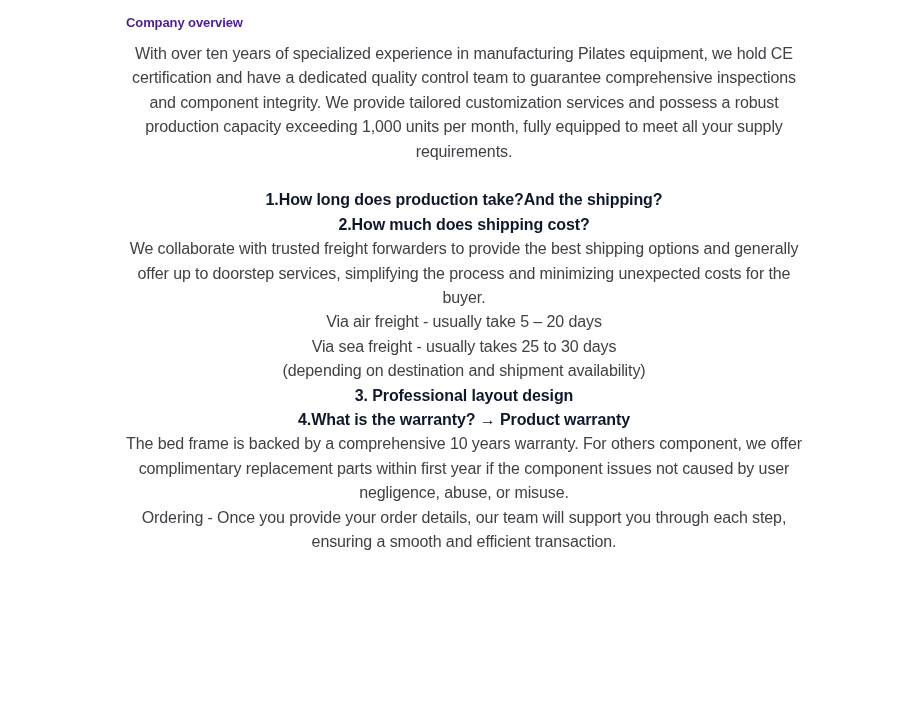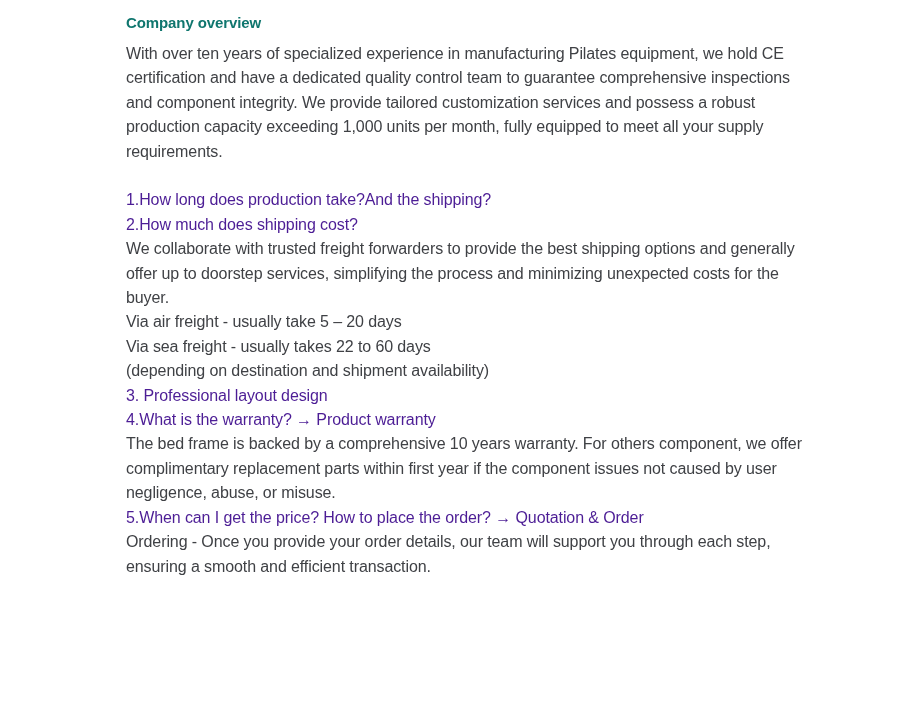--- a/index.html
+++ b/index.html
@@ -23,31 +23,32 @@
     left: 126px;
     top: 11px;
     width: 676px;
     color: #3f4145;
     font-size: 16px;
     line-height: 24.4px;
     letter-spacing: -0.1px;
   }
   h2.page-title {
     margin: 0 0 7px 0;
-    font-size: 15px;
+    font-size: 13px;
     line-height: 24px;
     font-weight: 700;
-    color: #0f766e;
+    color: #4c1d95;
   }
   .content p {
     margin: 0;
+    text-align: center;
   }
   .faq-question {
-    font-weight: 400;
-    color: #4c1d95;
+    font-weight: 700;
+    color: #0f172a;
   }
   .spacer-line {
     height: 24.4px;
   }
 </style>
 </head>
 <body>
 
 <div class="page">
   <div class="content">
@@ -56,25 +57,24 @@
 
     <p>With over ten years of specialized experience in manufacturing Pilates equipment, we hold CE certification and have a dedicated quality control team to guarantee comprehensive inspections and component integrity. We provide tailored customization services and possess a robust production capacity exceeding 1,000 units per month, fully equipped to meet all your supply requirements.</p>
 
     <div class="spacer-line"></div>
 
     <p class="faq-question">1.How long does production take?And the shipping?</p>
 
     <p class="faq-question">2.How much does shipping cost?</p>
     <p>We collaborate with trusted freight forwarders to provide the best shipping options and generally offer up to doorstep services, simplifying the process and minimizing unexpected costs for the buyer.</p>
     <p>Via air freight - usually take 5 – 20 days</p>
-    <p>Via sea freight - usually takes 22 to 60 days</p>
+    <p>Via sea freight - usually takes 25 to 30 days</p>
     <p>(depending on destination and shipment availability)</p>
 
     <p class="faq-question">3. Professional layout design</p>
 
     <p class="faq-question">4.What is the warranty? → Product warranty</p>
     <p>The bed frame is backed by a comprehensive 10 years warranty. For others component, we offer complimentary replacement parts within first year if the component issues not caused by user negligence, abuse, or misuse.</p>
 
-    <p class="faq-question">5.When can I get the price? How to place the order? → Quotation &amp; Order</p>
     <p>Ordering - Once you provide your order details, our team will support you through each step, ensuring a smooth and efficient transaction.</p>
 
   </div>
 </div>
 
 </body></html>

